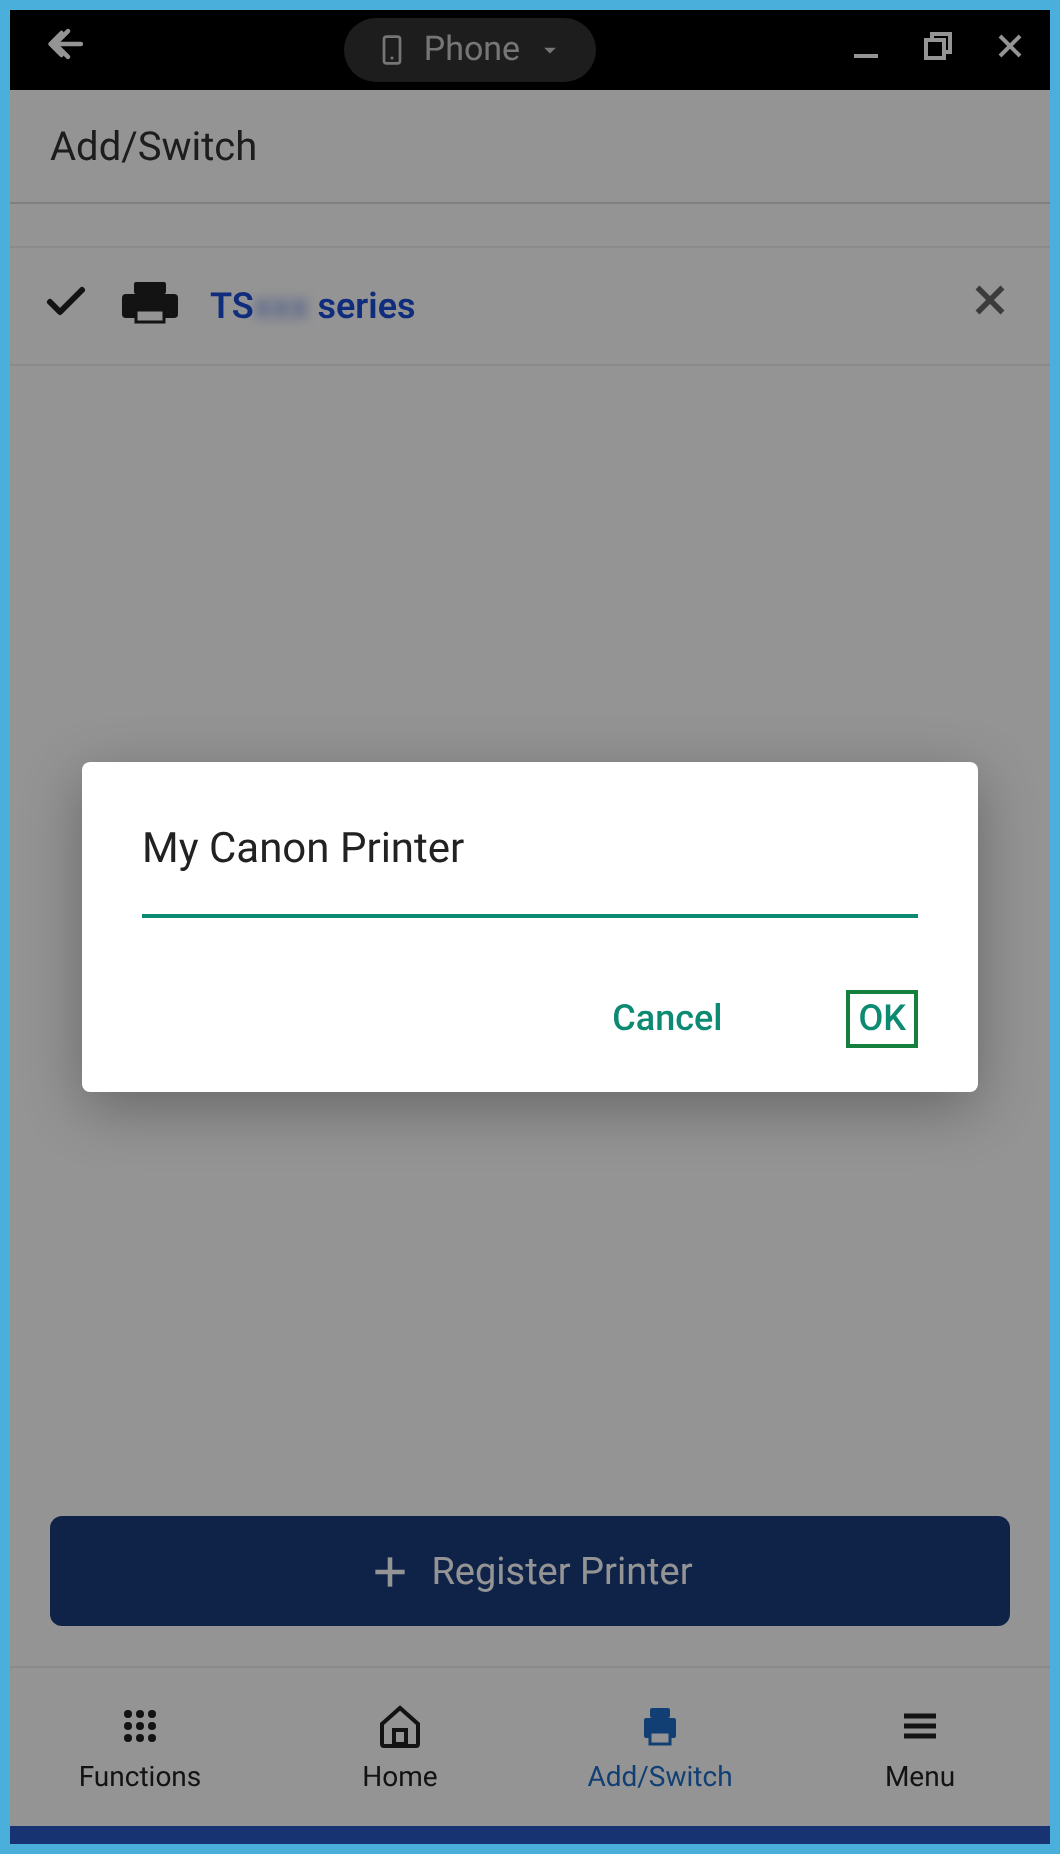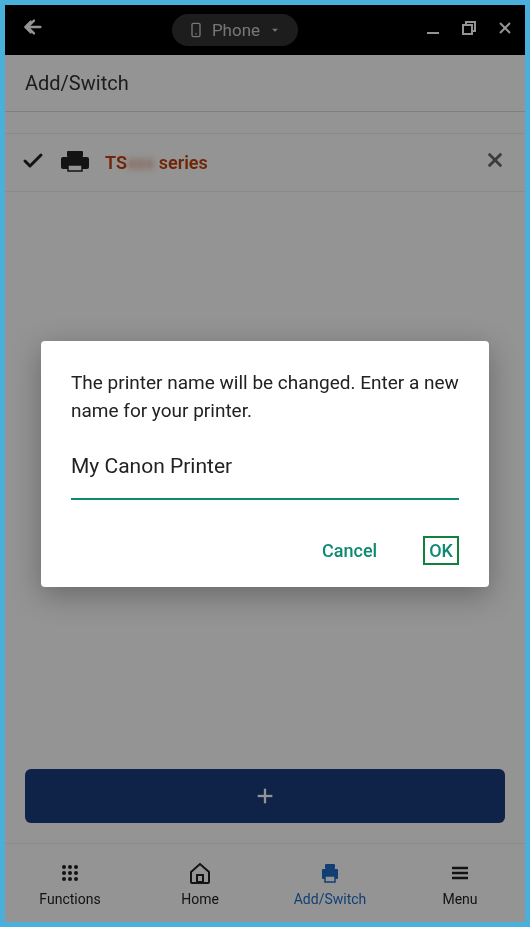--- a/index.html
+++ b/index.html
@@ -16,21 +16,21 @@
       overflow: hidden;
     }
     .frame-border {
       position: absolute;
       inset: 0;
       border: 5px solid #4ab0db;
       pointer-events: none;
       z-index: 1;
     }
     .top-bar {
-      height: 50px;
+      height: 40px;
       background: #000;
       display: flex;
       align-items: center;
       padding: 0 12px;
       position: relative;
       z-index: 2;
       margin: 5px 5px 0 5px;
       justify-content: flex-end;
     }
     .top-bar-left {
@@ -101,21 +101,21 @@
       height: 24px;
     }
     .printer-icon {
       width: 32px;
       height: 24px;
     }
     .printer-name {
       flex: 1;
       font-size: 18px;
       font-weight: 600;
-      color: #c2410c;
+      color: #1d4ed8;
     }
     .printer-name .blur {
       filter: blur(3px);
       opacity: 0.5;
     }
     .remove-x {
       color: #666;
       font-size: 22px;
       cursor: pointer;
       padding: 4px;
@@ -193,21 +193,21 @@
       border-bottom: 2px solid #0d8a72;
       font-size: 21px;
       padding: 4px 0 20px 0;
       outline: none;
       color: #222;
       margin-bottom: 36px;
     }
     .dialog-actions {
       display: flex;
       justify-content: flex-end;
-      gap: 44px;
+      gap: 60px;
       align-items: center;
     }
     .dialog-btn {
       background: none;
       border: none;
       font-size: 18px;
       font-weight: 500;
       color: #0d8a72;
       cursor: pointer;
       padding: 4px 2px;
@@ -297,20 +297,21 @@
         </svg>
     </span>
   </div>
 
   <div class="bottom-section">
     <button class="register-btn">
       <svg width="22" height="22" viewBox="0 0 24 24" stroke="#fff" stroke-width="2.5">
           <line x1="12" y1="4" x2="12" y2="20"></line>
           <line x1="4" y1="12" x2="20" y2="12"></line>
         </svg>
+      <span>Register Printer</span>
     </button>
   </div>
 </div>
 
 <div class="bottom-nav">
   <div class="nav-item">
     <svg class="nav-icon" viewBox="0 0 24 24" fill="#222">
         <circle cx="6" cy="6" r="2"></circle>
         <circle cx="12" cy="6" r="2"></circle>
         <circle cx="18" cy="6" r="2"></circle>
@@ -343,20 +344,19 @@
         <line x1="4" y1="7" x2="20" y2="7"></line>
         <line x1="4" y1="12" x2="20" y2="12"></line>
         <line x1="4" y1="17" x2="20" y2="17"></line>
       </svg>
     <span>Menu</span>
   </div>
 </div>
 
 <div class="overlay">
   <div class="dialog">
-    <div class="dialog-message">The printer name will be changed. Enter a new name for your printer.</div>
     <input class="dialog-input" type="text" value="My Canon Printer" style="">
     <div class="dialog-actions">
       <button class="dialog-btn">Cancel</button>
       <button class="dialog-btn ok">OK</button>
     </div>
   </div>
 </div>
 
 </body></html>

